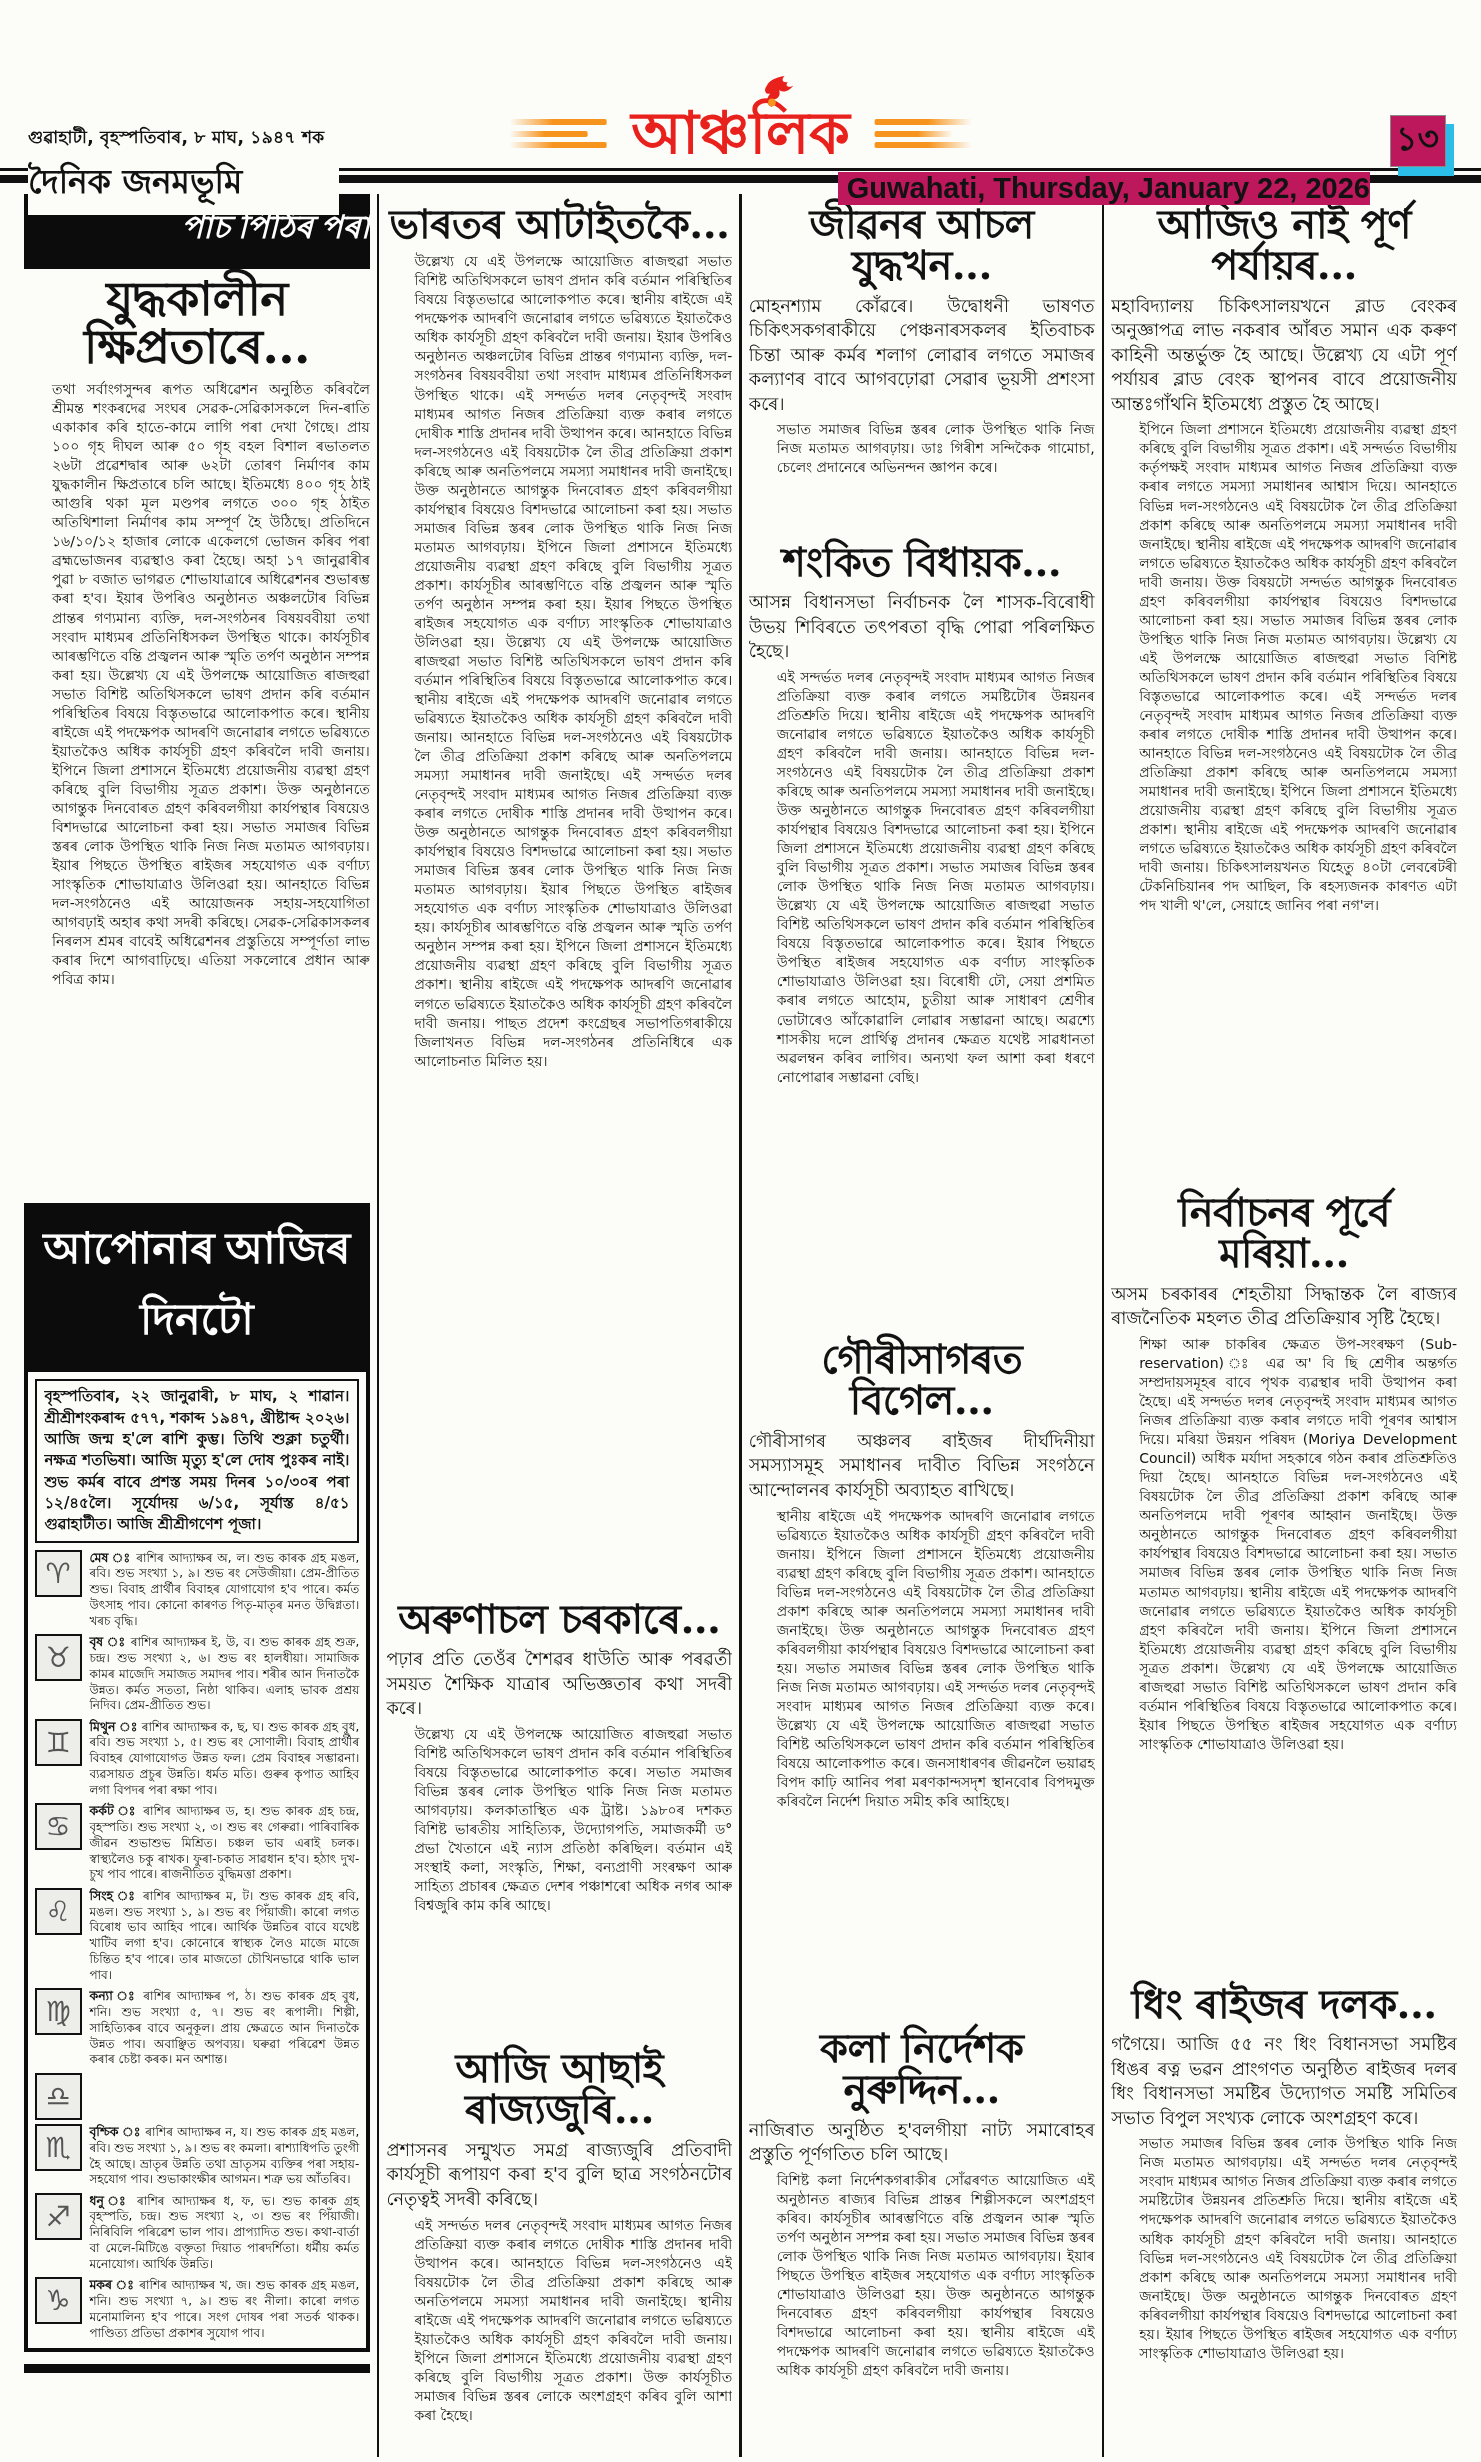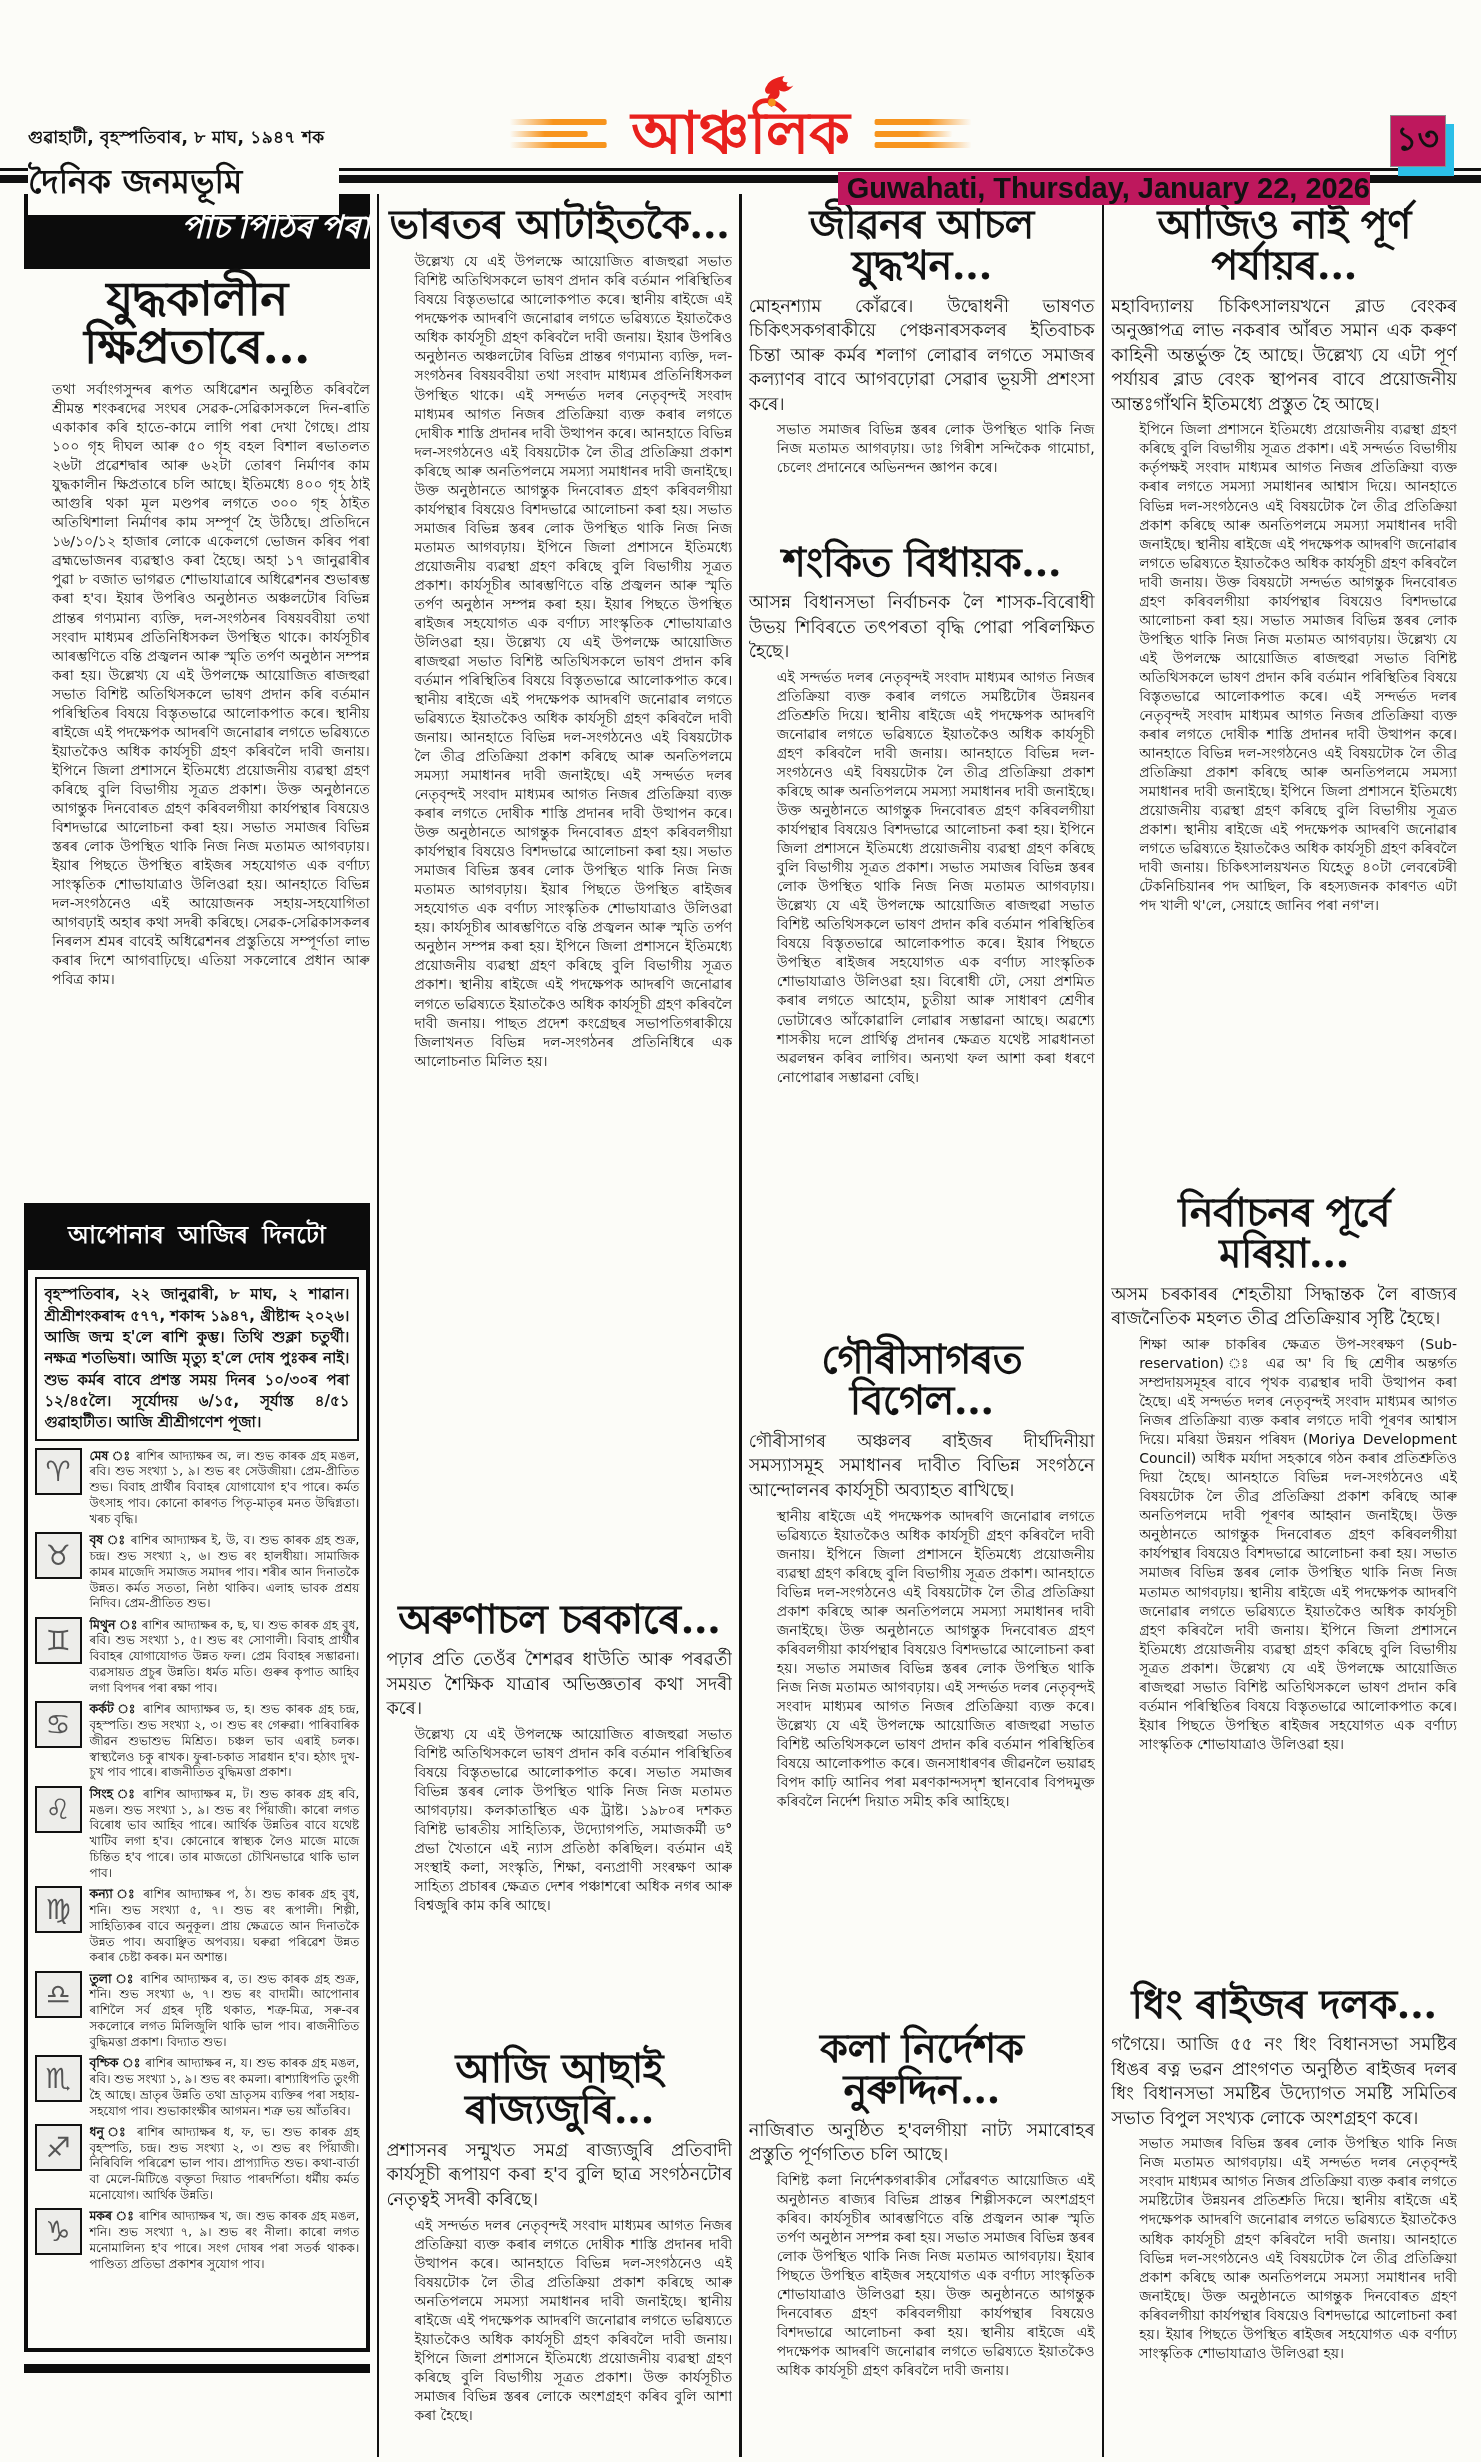--- a/index.html
+++ b/index.html
@@ -47,22 +47,22 @@
             font-size:40px;line-height:1.04;margin:8.9px 0 7.8px;letter-spacing:-0.6px;}
   .headline.xl{font-size:47px;margin-top:5.5px;}
   .lead{font-size:17.7px;line-height:1.38;text-align:justify;margin-bottom:4.4px;}
   .bodytext{font-size:14px;line-height:1.36;text-align:justify;margin-left:28px;}
 
   .kicker{background:#0c0c0c;color:#fff;text-align:right;font-size:32px;font-weight:700;
           font-style:italic;padding:7.8px 0 13.3px;font-family:Liberation Serif, serif;}
 
   
   .horo{border:4.4px solid #0c0c0c;margin-top:12px;overflow:hidden;}
-  .horo-title{background:#0c0c0c;color:#fff;text-align:center;font-size:24px;font-weight:800;
-              padding:8.9px 0 14.4px;font-family:Liberation Mono, monospace;}
+  .horo-title{background:#0c0c0c;color:#fff;text-align:center;font-size:43px;font-weight:800;
+              padding:8.9px 0 14.4px;font-family:Liberation Serif, serif;}
   .horo-inner{padding:6.6px 6.6px 7.8px;}
   .horo-intro{border:2.2px solid #111;padding:5.5px 7.8px;font-size:15px;line-height:1.42;
               text-align:justify;font-weight:600;}
   .signs{margin-top:6.6px;}
   .sign{display:flex;gap:7.8px;margin-bottom:4.4px;}
   .sign-img{flex:0 0 43px;height:43px;border:2.8px solid #111;background:#ededea;
             display:flex;align-items:center;justify-content:center;font-size:28px;color:#555;}
   .sign-text{flex:1;font-size:12px;line-height:1.32;text-align:justify;margin:0;}
   .sign-text b{font-size:12.5px;}
   .col1-bottom-bar{height:8.9px;background:#0c0c0c;margin-top:12px;}
@@ -144,21 +144,20 @@
             <div class="sign">
               <span class="sign-img">♌</span>
               <p class="sign-text"><b>সিংহ ঃ</b> <span>ৰাশিৰ আদ্যাক্ষৰ ম, ট। শুভ কাৰক গ্ৰহ ৰবি, মঙল। শুভ সংখ্যা ১, ৯। শুভ ৰং পিঁয়াজী। কাৰো লগত বিৰোধ ভাব আহিব পাৰে। আৰ্থিক উন্নতিৰ বাবে যথেষ্ট খাটিব লগা হ'ব। কোনোৰে স্বাস্থ্যক লৈও মাজে মাজে চিন্তিত হ'ব পাৰে। তাৰ মাজতো চৌখিনভাৱে থাকি ভাল পাব।</span></p>
             </div>
             <div class="sign">
               <span class="sign-img">♍</span>
               <p class="sign-text"><b>কন্যা ঃ</b> <span>ৰাশিৰ আদ্যাক্ষৰ প, ঠ। শুভ কাৰক গ্ৰহ বুধ, শনি। শুভ সংখ্যা ৫, ৭। শুভ ৰং ৰূপালী। শিল্পী, সাহিত্যিকৰ বাবে অনুকূল। প্ৰায় ক্ষেত্ৰতে আন দিনাতকৈ উন্নত পাব। অবাঞ্ছিত অপব্যয়। ঘৰুৱা পৰিৱেশ উন্নত কৰাৰ চেষ্টা কৰক। মন অশান্ত।</span></p>
             </div>
             <div class="sign">
               <span class="sign-img">♎</span>
-              <p class="sign-text"><b>তুলা ঃ</b> <span>ৰাশিৰ আদ্যাক্ষৰ ৰ, ত। শুভ কাৰক গ্ৰহ শুক্ৰ, শনি। শুভ সংখ্যা ৬, ৭। শুভ ৰং বাদামী। আপোনাৰ ৰাশিলৈ সৰ্ব গ্ৰহৰ দৃষ্টি থকাত, শত্ৰু-মিত্ৰ, সৰু-বৰ সকলোৰে লগত মিলিজুলি থাকি ভাল পাব। ৰাজনীতিত বুদ্ধিমত্তা প্ৰকাশ। বিদ্যাত শুভ।</span></p>
             </div>
             <div class="sign">
               <span class="sign-img">♏</span>
               <p class="sign-text"><b>বৃশ্চিক ঃ</b> <span>ৰাশিৰ আদ্যাক্ষৰ ন, য। শুভ কাৰক গ্ৰহ মঙল, ৰবি। শুভ সংখ্যা ১, ৯। শুভ ৰং কমলা। ৰাশ্যাধিপতি তুংগী হৈ আছে। ভ্ৰাতৃৰ উন্নতি তথা ভ্ৰাতৃসম ব্যক্তিৰ পৰা সহায়-সহযোগ পাব। শুভাকাংক্ষীৰ আগমন। শত্ৰু ভয় আঁতৰিব।</span></p>
             </div>
             <div class="sign">
               <span class="sign-img">♐</span>
               <p class="sign-text"><b>ধনু ঃ</b> <span>ৰাশিৰ আদ্যাক্ষৰ ধ, ফ, ভ। শুভ কাৰক গ্ৰহ বৃহস্পতি, চন্দ্ৰ। শুভ সংখ্যা ২, ৩। শুভ ৰং পিঁয়াজী। নিৰিবিলি পৰিৱেশ ভাল পাব। প্ৰাপ্যাদিত শুভ। কথা-বাৰ্তা বা মেলে-মিটিঙে বক্তৃতা দিয়াত পাৰদৰ্শিতা। ধৰ্মীয় কৰ্মত মনোযোগ। আৰ্থিক উন্নতি।</span></p>
             </div>
             <div class="sign">

